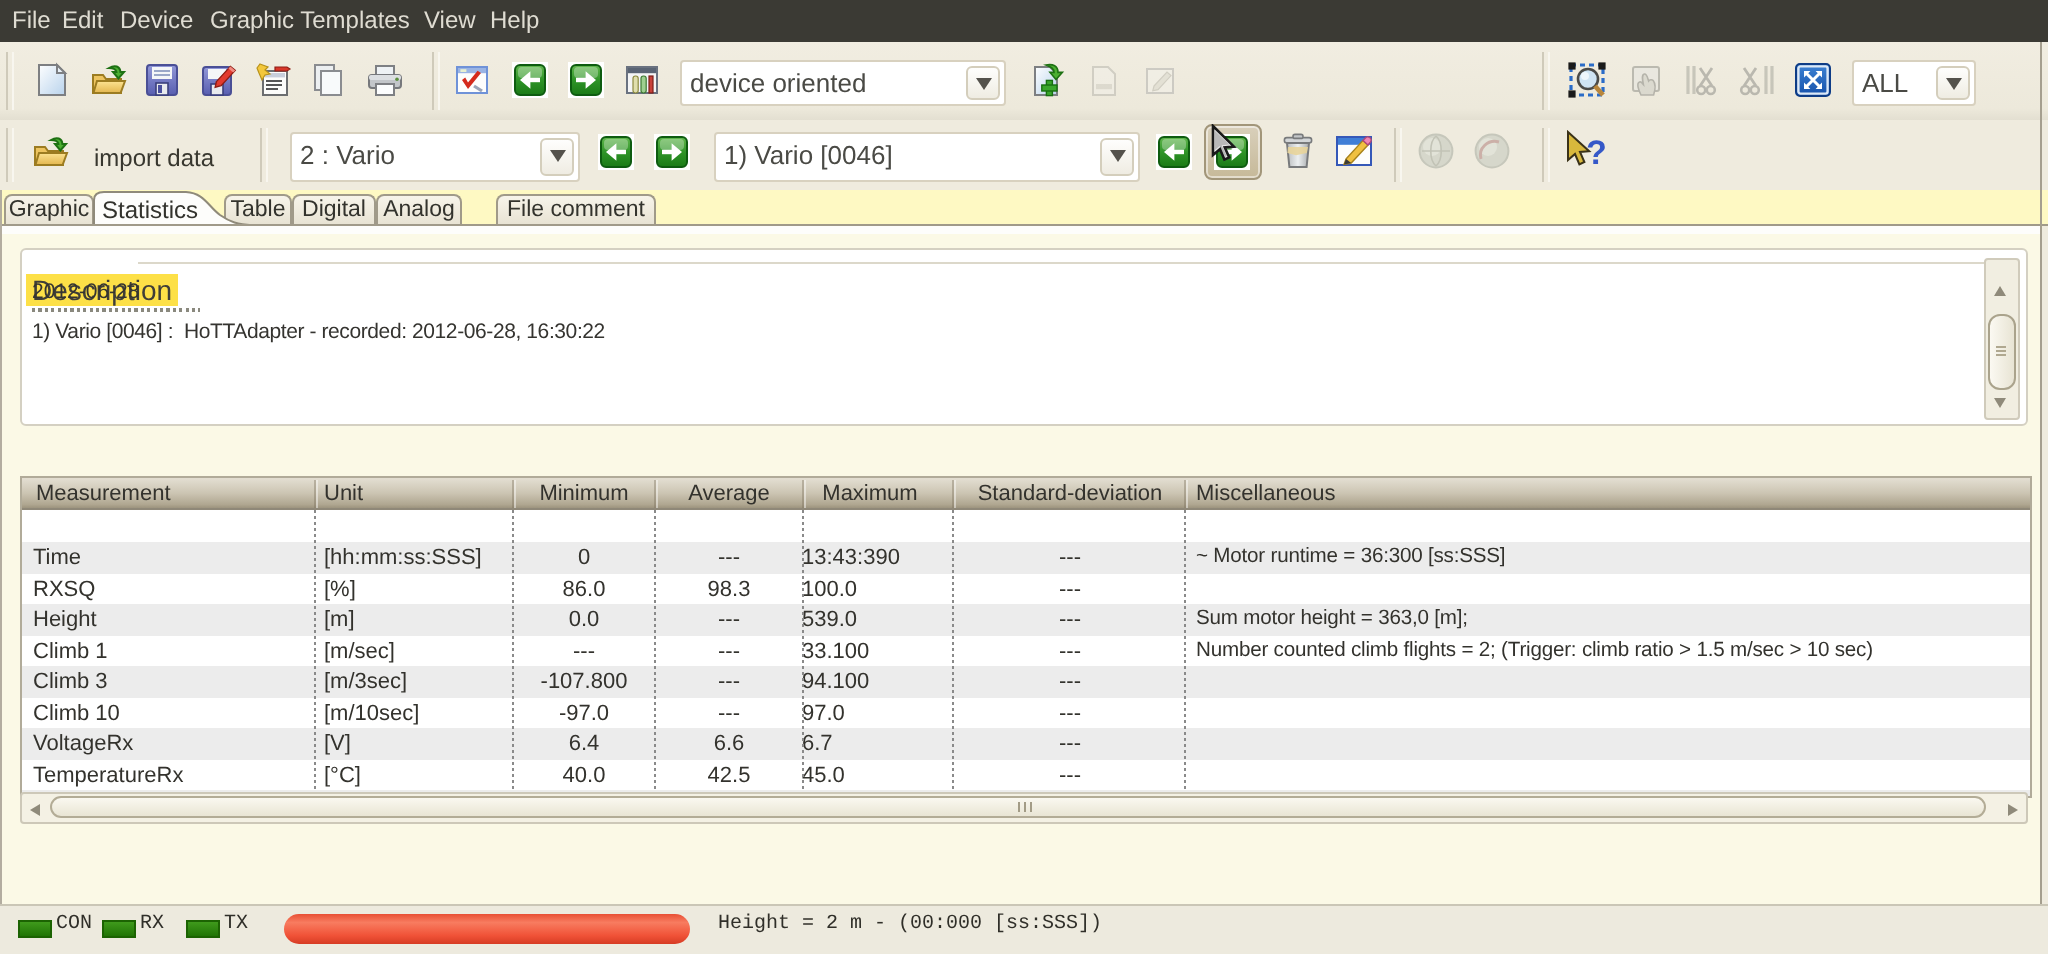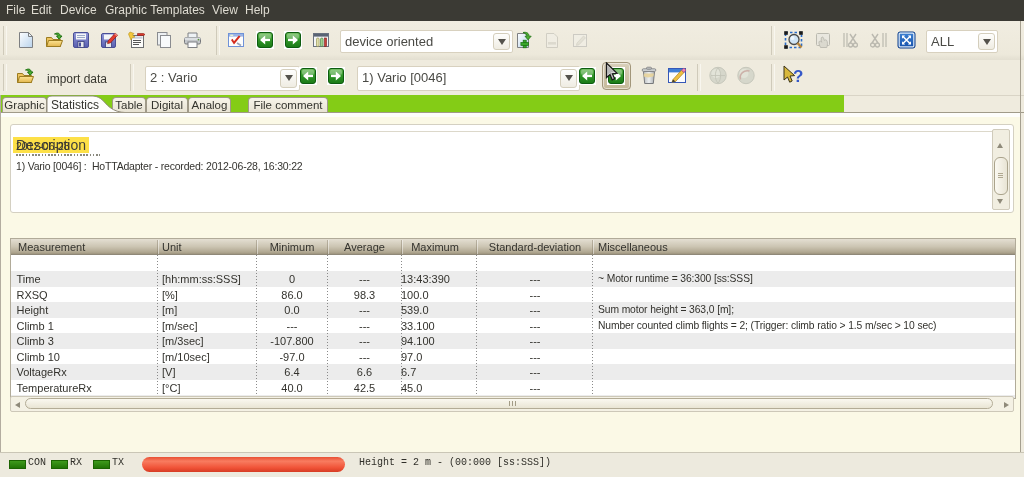--- a/index.html
+++ b/index.html
@@ -2,26 +2,26 @@
 <html><head><meta charset="utf-8">
 <style>
 html,body{margin:0;padding:0;}
 #app{position:relative;width:1024px;height:477px;font-family:"Liberation Sans",sans-serif;background:#efebde;overflow:hidden;}
 .abs{position:absolute;}
 #menubar{left:0;top:0;width:1024px;height:21px;background:#3b3a34;color:#dfdcd2;font-size:12px;}
 #menubar span{position:absolute;top:3px;}
 #tb1{left:0;top:21px;width:1024px;height:39px;background:linear-gradient(#f1ede1,#ede9db 85%,#e3dfd1);}
 #tb2{left:0;top:60px;width:1024px;height:35px;background:#efebde;border-bottom:1px solid #d9d4c6;}
 .grip{width:2px;border-left:1px solid #cfcaba;border-right:1px solid #f8f6ef;}
-.combo{background:#fff;border:1px solid #d8d1bf;border-radius:2px;height:21px;padding-left:10px;}
+.combo{background:#fff;border:1px solid #d8d1bf;border-radius:2px;height:21px;}
 .combo .txt{position:absolute;left:4px;top:3px;font-size:13px;color:#4a4a45;white-space:nowrap;}
 .combo .btn{position:absolute;right:2px;top:2px;bottom:2px;width:17px;background:linear-gradient(#fefefd,#efece2);border:1px solid #d4cebc;border-radius:3px;box-sizing:border-box;}
 .combo .btn:after{content:"";position:absolute;left:3.5px;top:5px;border-left:4px solid transparent;border-right:4px solid transparent;border-top:6px solid #54524c;}
 
-#tabrow{left:0;top:95px;width:844px;height:18px;background:#84cc16;}
+#tabrow{left:0;top:95px;width:1024px;height:18px;background:#fef9c3;}
 .tab{position:absolute;top:2px;height:16px;background:linear-gradient(#f7f4ea,#e7e2d2);border:1px solid #a09a89;border-bottom:none;border-radius:4px 4px 0 0;box-sizing:border-box;}
 .tab span{position:absolute;top:1px;width:100%;text-align:center;font-size:11.5px;color:#33332d;white-space:nowrap;}
 #tabline{left:0;top:112px;width:1024px;height:1px;background:#a09a89;}
 #whitestrip{left:1px;top:113px;width:1019px;height:4px;background:#fdfdfb;}
 #content{left:1px;top:117px;width:1019px;height:335px;background:#fbf9e6;}
 
 #desc{position:absolute;left:9px;top:7px;width:1002px;height:87px;background:#fff;border:1px solid #d4d0c2;border-radius:3px;}
 #desc .label{position:absolute;left:2px;top:12px;font-size:14px;color:#3f3e38;background:#fde047;padding:0 3px;}
 #desc .etch{position:absolute;left:58px;right:4px;top:6px;height:1px;background:#dcd8ca;}
 .dtext{position:absolute;font-size:10.5px;color:#353430;white-space:nowrap;}

